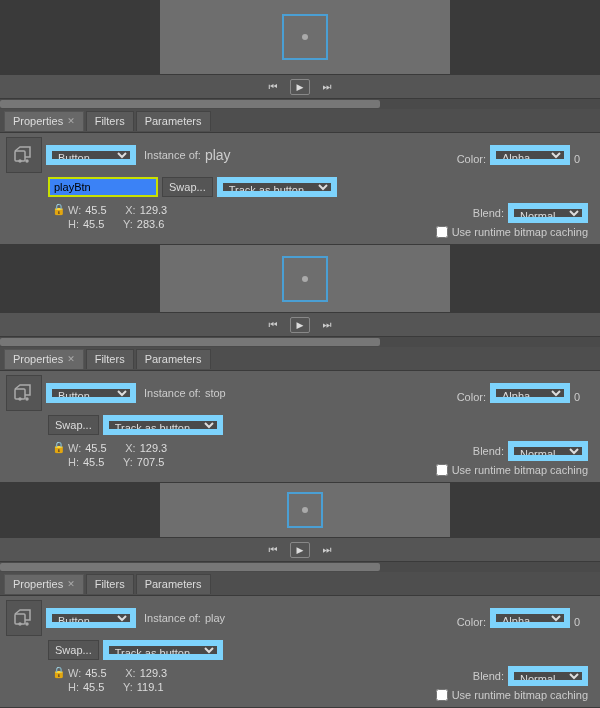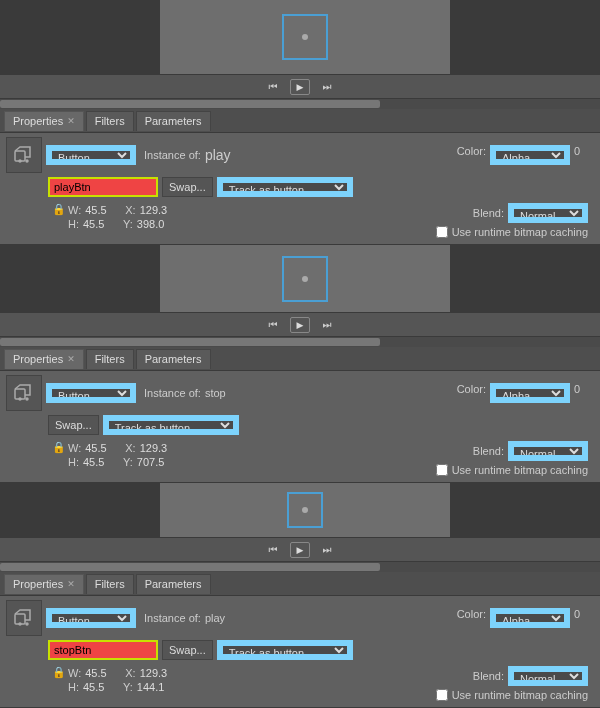--- a/index.html
+++ b/index.html
@@ -161,21 +161,21 @@
     }
 
     .color-value {
       color: #ccc;
       font-size: 11px;
       width: 20px;
     }
 
     
     .name-input {
-      background: #ef4444;
+      background: #3b82f6;
       color: #000;
       border: 2px solid #c8e000;
       height: 20px;
       font-size: 11px;
       padding: 0 4px;
       width: 110px;
       outline: none;
     }
 
     
@@ -183,21 +183,21 @@
       background: #555;
       color: #ddd;
       border: 1px solid #444;
       height: 20px;
       padding: 0 6px;
       font-size: 11px;
       cursor: pointer;
     }
 
     .track-select {
-      width: 136px;
+      width: 120px;
     }
 
     .blend-select {
       width: 80px;
     }
 
     .runtime-checkbox {
       width: 12px;
       height: 12px;
     }
@@ -244,21 +244,21 @@
       left: 0;
       top: 1px;
       width: 380px;
       height: 8px;
       background: #777;
       border-radius: 2px;
     }
 
     .right-section {
       display: flex;
-      align-items: flex-start;
+      align-items: flex-end;
       gap: 4px;
       margin-left: auto;
     }
 
     .transport-center-btn {
       background: #555;
       border: 1px solid #888;
       border-radius: 2px;
       color: #ddd;
       font-size: 9px;
@@ -351,21 +351,21 @@
           <span style="color:#ccc; font-size:11px;">W:</span>
           <span style="color:#ddd; font-size:11px; width:36px;">45.5</span>
           <span style="color:#ccc; font-size:11px;">X:</span>
           <span style="color:#ddd; font-size:11px; width:36px;">129.3</span>
         </div>
         <div style="display:flex; align-items:center; gap:4px;">
           <span style="color:#ccc; font-size:11px; width:12px;"></span>
           <span style="color:#ccc; font-size:11px;">H:</span>
           <span style="color:#ddd; font-size:11px; width:36px;">45.5</span>
           <span style="color:#ccc; font-size:11px;">Y:</span>
-          <span style="color:#ddd; font-size:11px; width:36px;">398.0</span>
+          <span style="color:#ddd; font-size:11px; width:36px;">283.6</span>
         </div>
       </div>
       <div style="margin-left:auto; display:flex; flex-direction:column; gap:3px; align-items:flex-end;">
         <div style="display:flex; align-items:center; gap:4px;">
           <span style="color:#ccc; font-size:11px;">Blend:</span>
           <select class="blend-select">
             <option>Normal</option>
             <option>Layer</option>
             <option>Multiply</option>
             <option>Screen</option>
@@ -544,21 +544,20 @@
         <select class="color-select">
           <option>Alpha</option>
           <option>Brightness</option>
           <option>Tint</option>
           <option>None</option>
         </select>
         <span class="color-value">0</span>
       </div>
     </div>
     <div class="props-row" style="padding-left:42px;">
-      <input type="text" class="name-input" value="stopBtn" style="">
       <button class="swap-btn">Swap...</button>
       <select class="track-select">
         <option>Track as button</option>
         <option>Track _ button</option>
         <option>Normal</option>
       </select>
     </div>
     <div style="display:flex; align-items:flex-start; padding: 2px 6px;">
       <div style="display:flex; flex-direction:column; gap:2px; padding-left:40px;">
         <div style="display:flex; align-items:center; gap:4px;">
@@ -566,21 +565,21 @@
           <span style="color:#ccc; font-size:11px;">W:</span>
           <span style="color:#ddd; font-size:11px; width:36px;">45.5</span>
           <span style="color:#ccc; font-size:11px;">X:</span>
           <span style="color:#ddd; font-size:11px; width:36px;">129.3</span>
         </div>
         <div style="display:flex; align-items:center; gap:4px;">
           <span style="color:#ccc; font-size:11px; width:12px;"></span>
           <span style="color:#ccc; font-size:11px;">H:</span>
           <span style="color:#ddd; font-size:11px; width:36px;">45.5</span>
           <span style="color:#ccc; font-size:11px;">Y:</span>
-          <span style="color:#ddd; font-size:11px; width:36px;">144.1</span>
+          <span style="color:#ddd; font-size:11px; width:36px;">119.1</span>
         </div>
       </div>
       <div style="margin-left:auto; display:flex; flex-direction:column; gap:3px; align-items:flex-end;">
         <div style="display:flex; align-items:center; gap:4px;">
           <span style="color:#ccc; font-size:11px;">Blend:</span>
           <select class="blend-select">
             <option>Normal</option>
             <option>Layer</option>
             <option>Multiply</option>
             <option>Screen</option>

